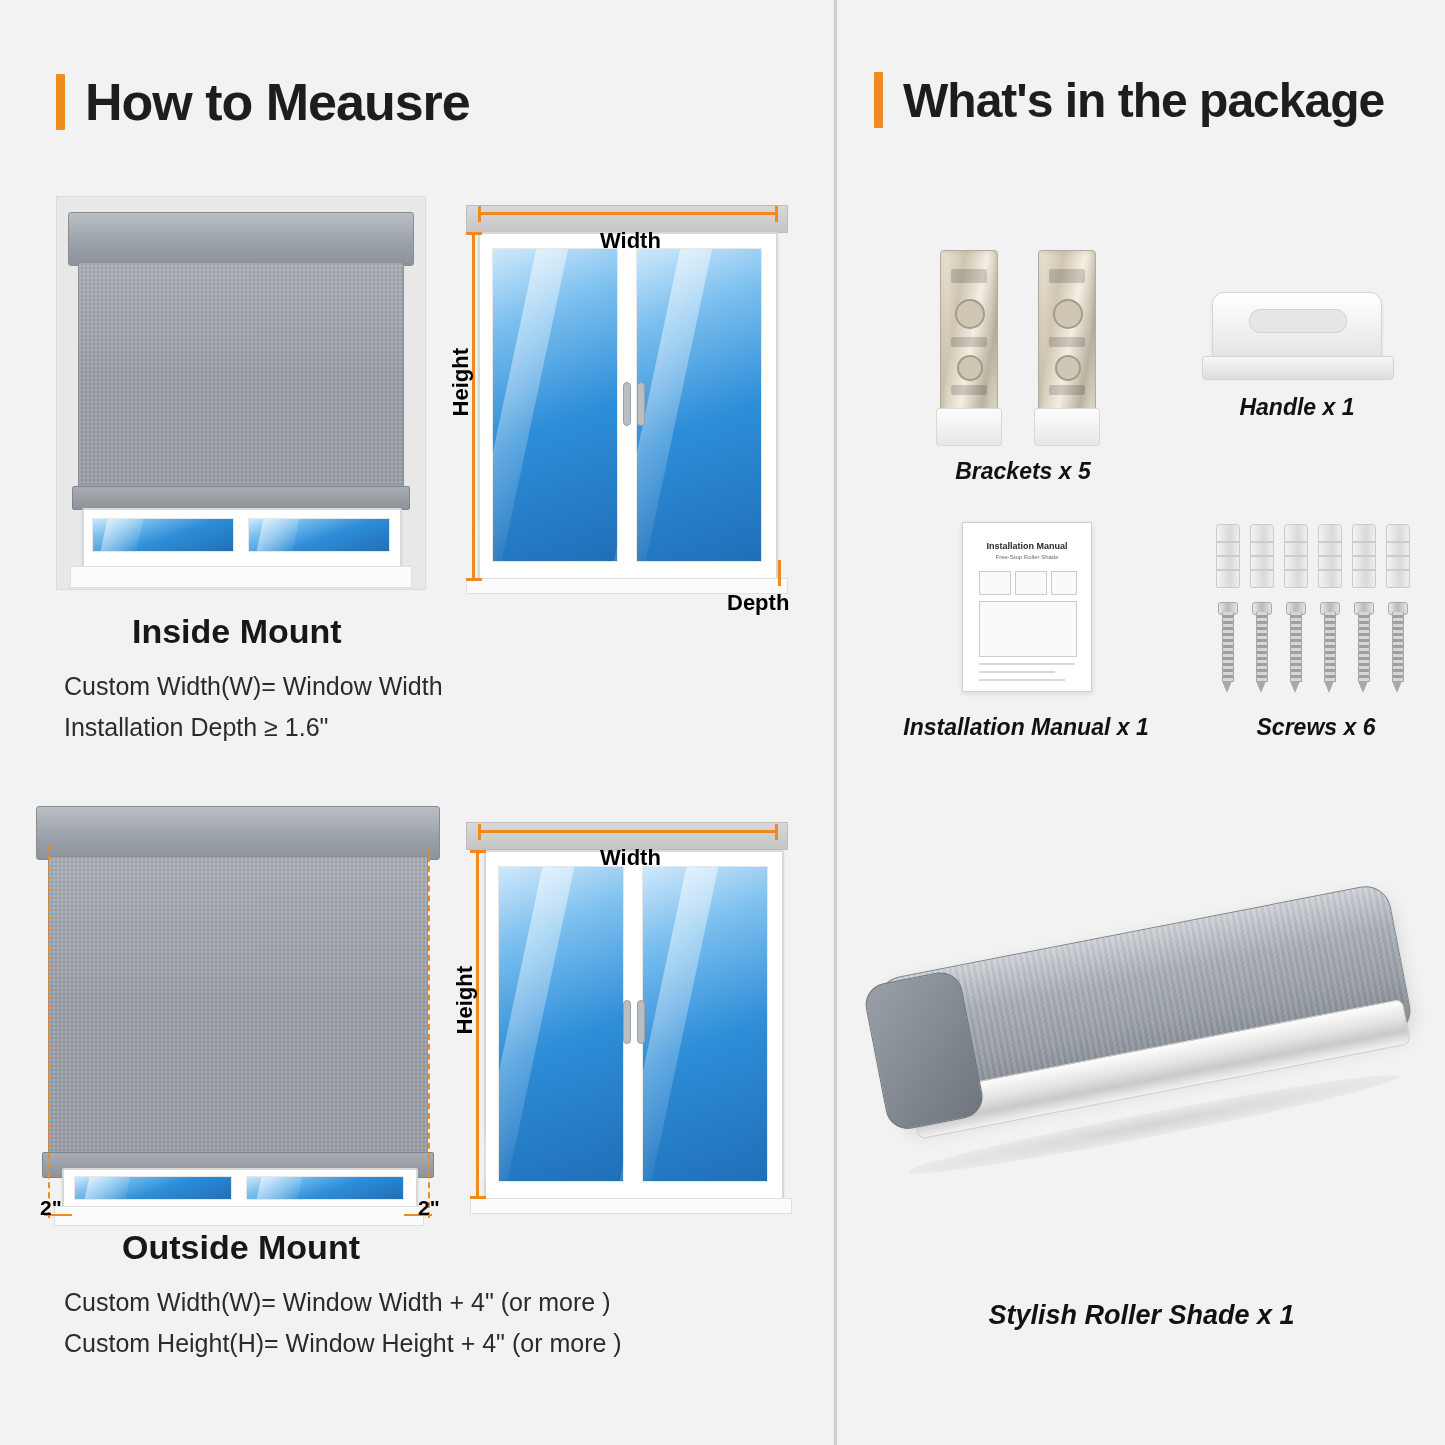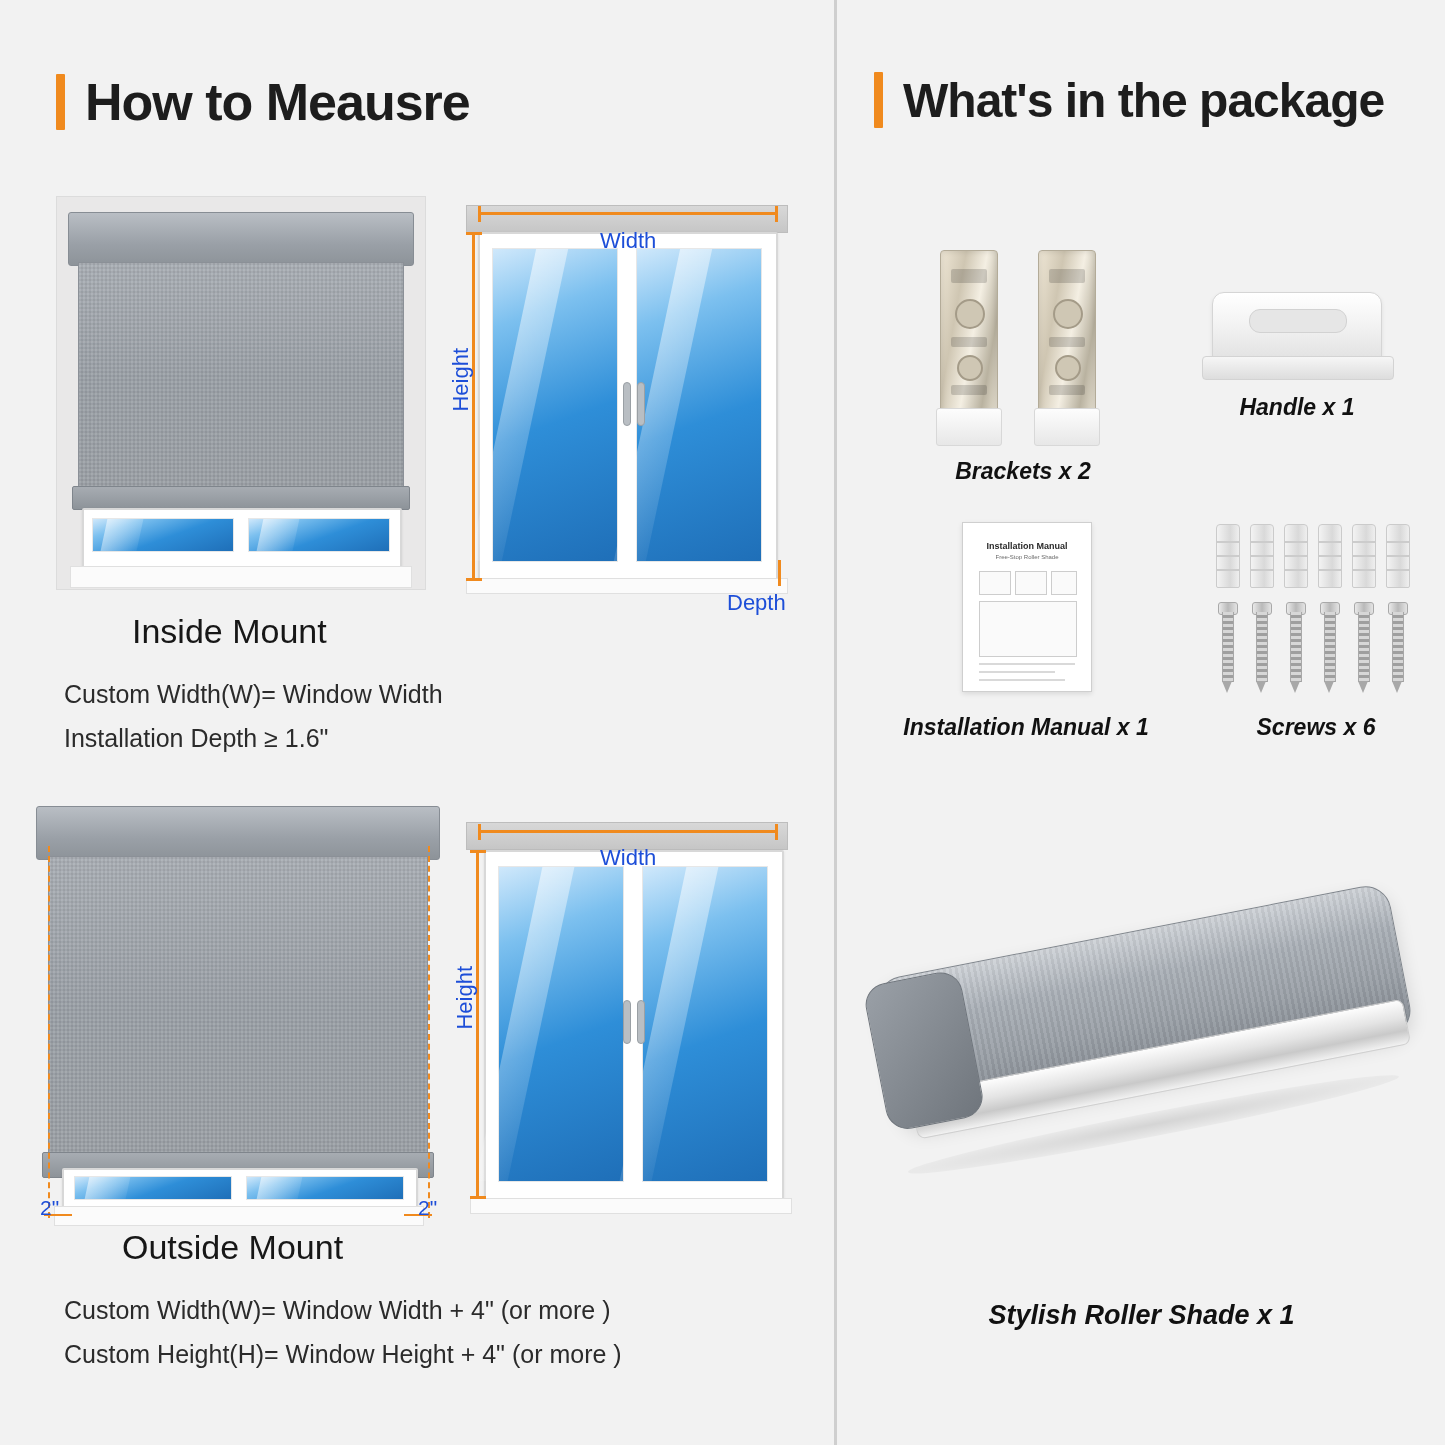--- a/index.html
+++ b/index.html
@@ -63,30 +63,30 @@
     transform:skewX(-12deg);
   }
   .handle-bar{position:absolute;width:6px;border-radius:4px;background:#b9bec3;border:1px solid #9aa0a5;}
 
   .lintel{position:absolute;background:linear-gradient(180deg,#d8d8d8,#c6c6c6);border:1px solid #bdbdbd;}
 
   
   .mark{position:absolute;background:#f08a1e;}
   .mk-h{height:3px;}
   .mk-v{width:3px;}
-  .dim-label{position:absolute;font-size:22px;font-weight:normal;color:#1d4ed8;background:transparent;}
+  .dim-label{position:absolute;font-size:22px;font-weight:bold;color:#000000;background:transparent;}
   .dim-label.vert{writing-mode:vertical-rl;transform:rotate(180deg);}
 
   .dashed-v{position:absolute;width:0;border-left:2px dashed #f08a1e;}
   .arrow-row{position:absolute;height:2px;background:#f08a1e;}
 
   
-  .mount-title{position:absolute;font-size:34px;font-weight:normal;color:#171717;}
+  .mount-title{position:absolute;font-size:34px;font-weight:bold;color:#171717;}
   .bullets{position:absolute;font-size:25px;line-height:36px;color:#2b2b2b;}
-  .bullets div{margin-bottom:5px;margin-top:8px;}
+  .bullets div{margin-bottom:5px;}
 
   
   .part-label{position:absolute;font-size:23px;font-weight:bold;font-style:italic;color:#111;text-align:center;}
 
   .bracket{
     position:absolute;width:56px;height:165px;
     background:linear-gradient(100deg,#efe7d6 0%,#cfc6b2 30%,#f4efe3 55%,#b9b2a0 80%,#e9e3d4 100%);
     border:1px solid #b3ab98;border-radius:4px;
     box-shadow:inset 0 0 6px rgba(0,0,0,0.12);
   }
@@ -268,21 +268,21 @@
 
     <div class="bracket" style="left:200px;top:250px;">
       <div class="slot" style="left:10px;top:18px;width:36px;height:14px;"></div>
       <div class="hole" style="left:14px;top:48px;width:26px;height:26px;"></div>
       <div class="slot" style="left:10px;top:86px;width:36px;height:10px;"></div>
       <div class="hole" style="left:16px;top:104px;width:22px;height:22px;"></div>
       <div class="slot" style="left:10px;top:134px;width:36px;height:10px;"></div>
     </div>
     <div class="bracket-foot" style="left:196px;top:408px;"></div>
 
-    <div class="part-label" style="left:50px;top:458px;width:270px;">Brackets x 2</div>
+    <div class="part-label" style="left:50px;top:458px;width:270px;">Brackets x 5</div>
 
     <div class="handlepart" style="left:374px;top:292px;">
       <div class="cut"></div>
     </div>
     <div class="handle-stem" style="left:364px;top:356px;"></div>
     <div class="part-label" style="left:352px;top:394px;width:214px;">Handle x 1</div>
 
     <div class="manual" style="left:124px;top:522px;">
       <div class="m-title">Installation Manual</div>
       <div class="m-sub">Free-Stop Roller Shade</div>

